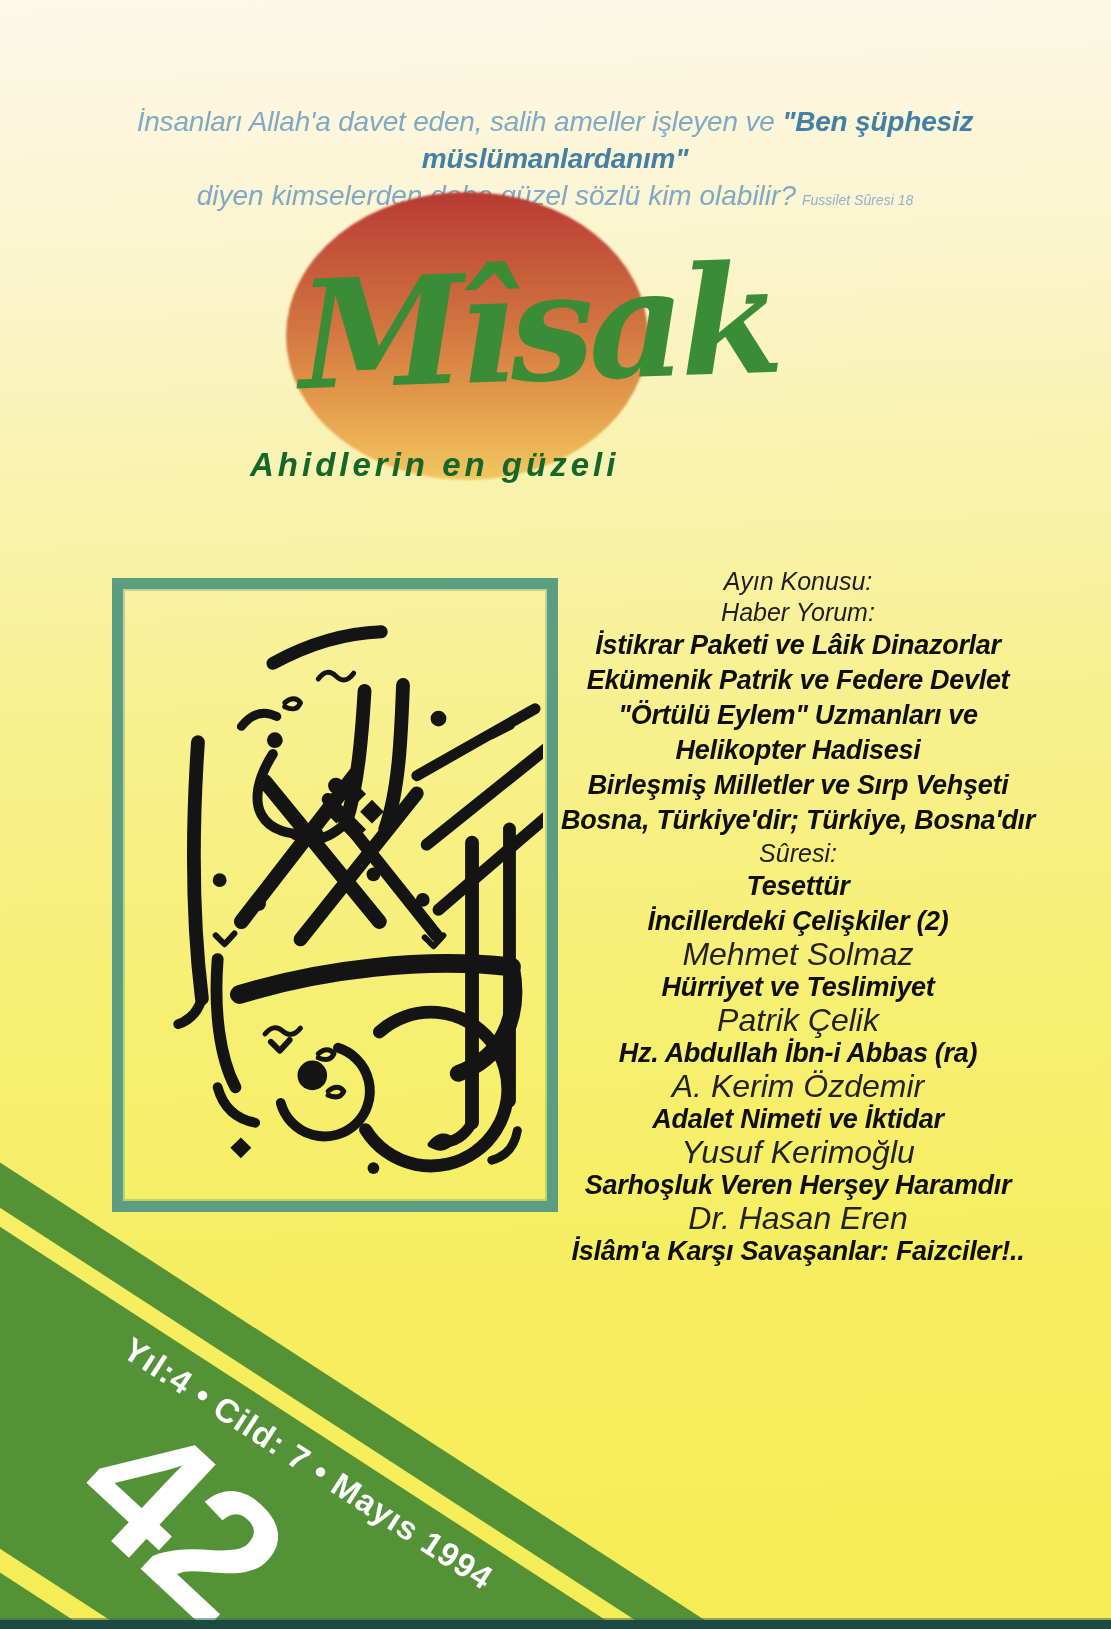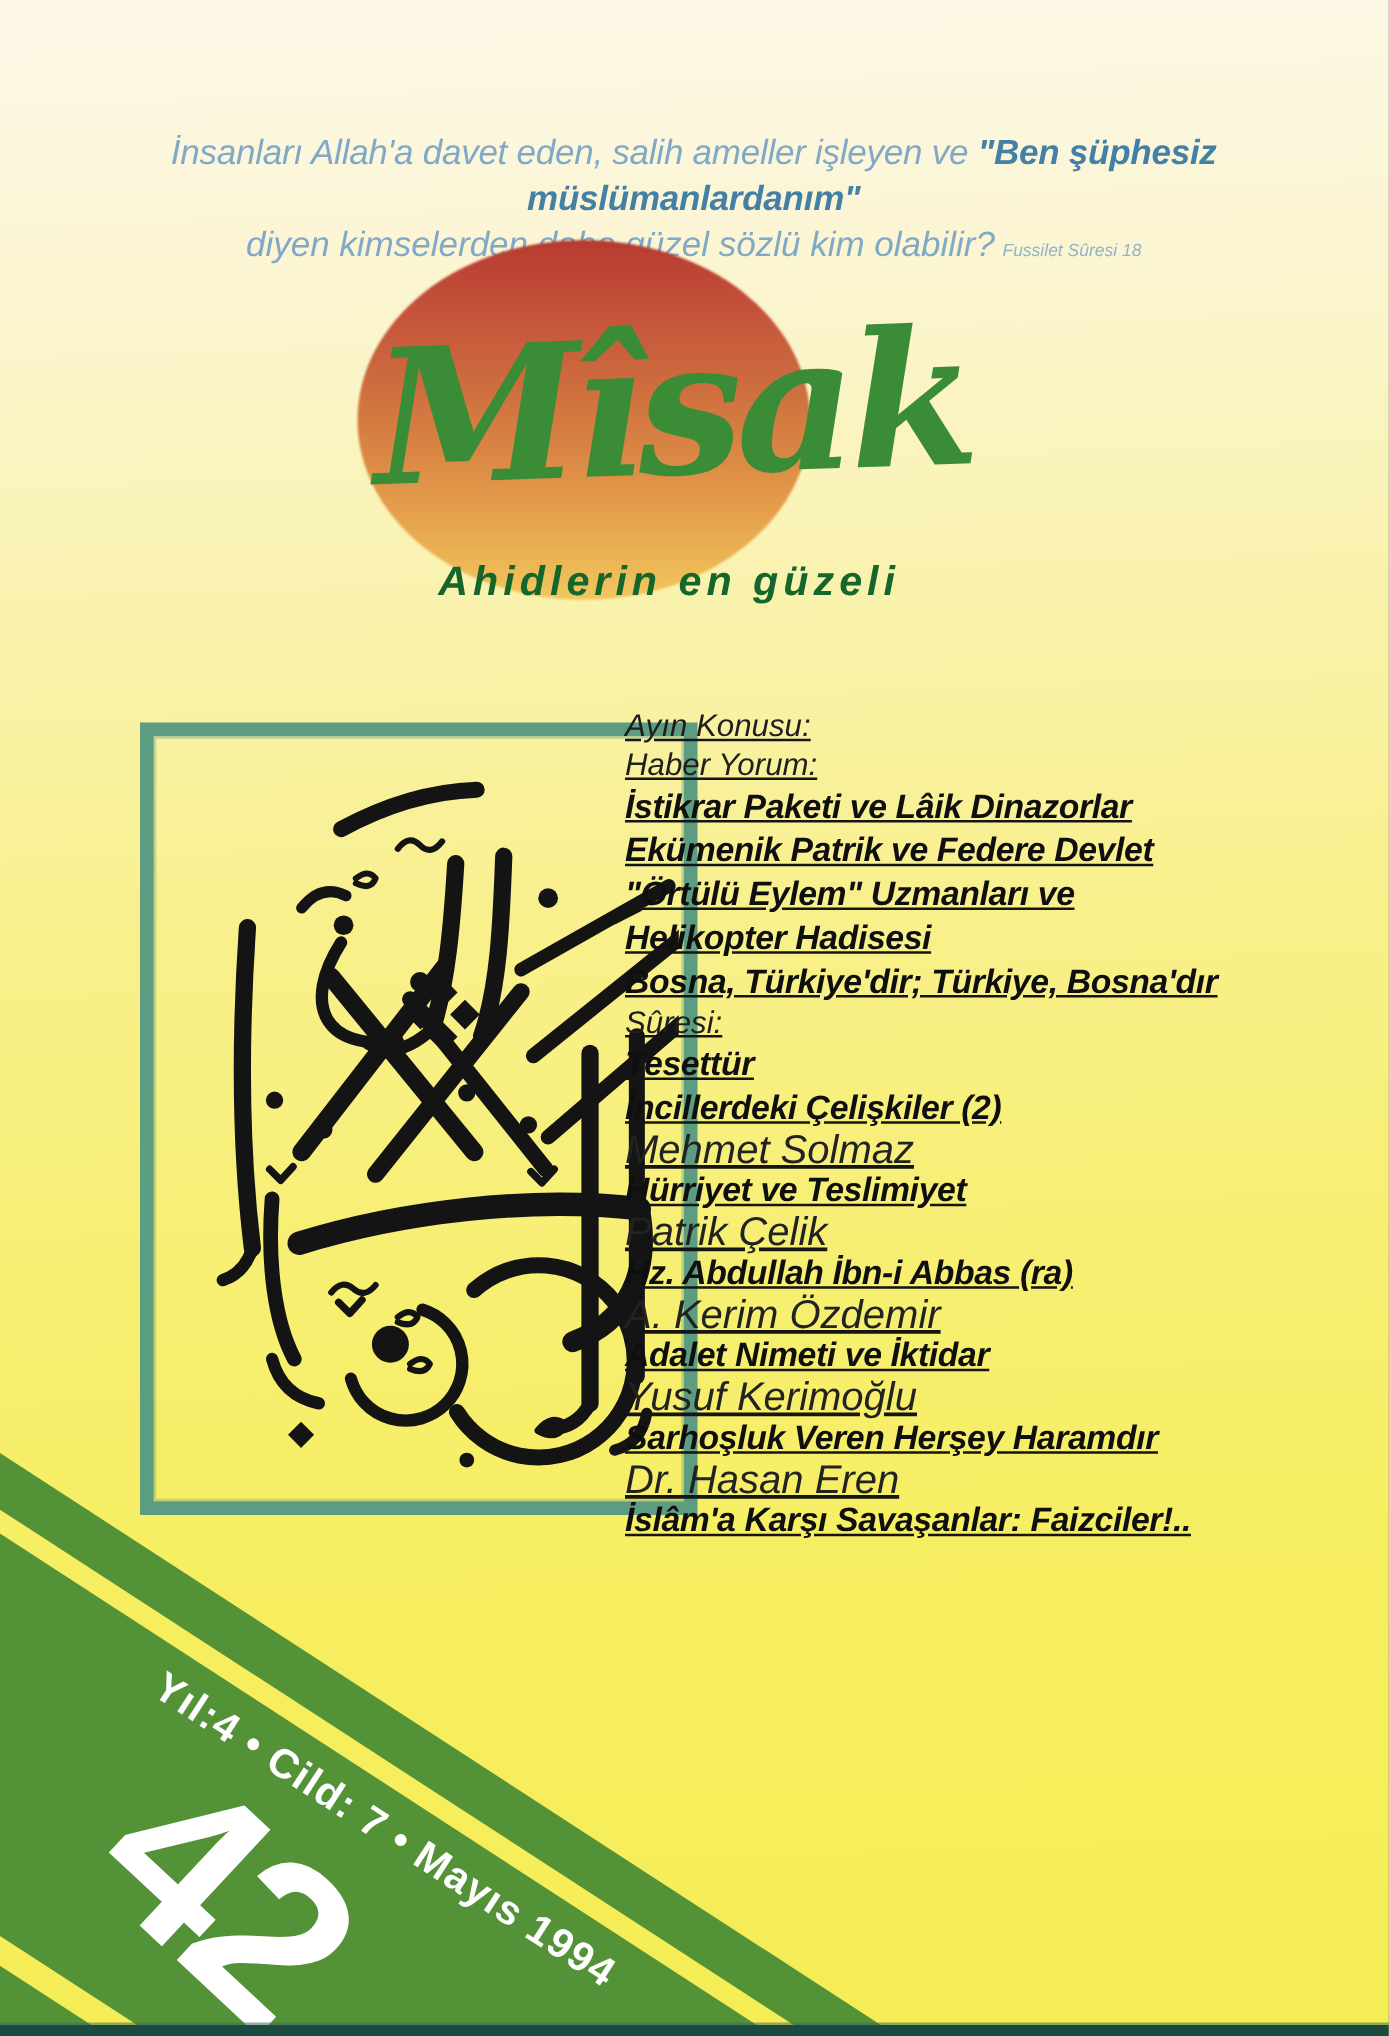--- a/index.html
+++ b/index.html
@@ -15,28 +15,28 @@
   .quote-l1 .q-bold{font-weight:bold;color:#447fa6;}
   .quote-l2{font-size:28px;color:#7fa9c6;}
   .quote-ref{font-size:14px;color:#8fb3cb;margin-left:6px;}
   
   .sun{position:absolute;left:286px;top:192px;width:362px;height:288px;border-radius:50%;
        background:linear-gradient(180deg,#b63b31 0%,#c4503a 18%,#cc6a3e 38%,#d98544 58%,#e6a04c 76%,#eeba58 92%,#f0c75f 100%);
        filter:blur(1px);}
   .logo-title{position:absolute;left:238px;top:252px;width:600px;text-align:center;
        font-family:"DejaVu Serif", serif;font-style:italic;font-weight:bold;
        font-size:150px;line-height:1;color:#3b8c36;transform:rotate(-2deg);letter-spacing:-6px;}
-  .logo-tagline{position:absolute;left:250px;top:446px;width:470px;text-align:right;
+  .logo-tagline{position:absolute;left:250px;top:446px;width:470px;text-align:left;
        font-weight:bold;font-style:italic;font-size:33px;color:#14662b;letter-spacing:4px;}
   
   .callig-panel{position:absolute;left:112px;top:578px;width:446px;height:634px;
        border:11px solid #5c9c81;box-sizing:border-box;box-shadow:inset 0 0 0 2px rgba(92,156,129,.35);}
   .callig-panel svg{position:absolute;inset:2px;width:418px;height:606px;}
   
-  .contents{position:absolute;right:84px;top:566px;width:560px;text-align:left;color:#151515;text-decoration:underline;}
+  .contents{position:absolute;right:66px;top:566px;width:560px;text-align:center;color:#151515;}
   .ci{white-space:pre-line;}
   .ci-category{font-style:italic;font-size:25px;line-height:31px;color:#1e1e1e;}
   .ci-title{font-weight:bold;font-style:italic;font-size:27px;line-height:35px;letter-spacing:-0.3px;color:#0f0f0f;}
   .ci-author{font-style:italic;font-size:32px;line-height:31px;color:#222;}
   
   .banner{position:absolute;left:-150px;top:1065px;width:2300px;transform:rotate(33deg);transform-origin:0 0;}
   .stripe-a{height:38px;background:#549238;}
   .gap-1{height:16px;}
   .band-b{position:relative;height:270px;background:#549238;}
   .gap-2{height:20px;}
@@ -120,20 +120,21 @@
     </svg>
   </div>
 
   <div class="contents">
       <div class="ci ci-category">Ayın Konusu:</div>
       <div class="ci ci-category">Haber Yorum:</div>
       <div class="ci ci-title">İstikrar Paketi ve Lâik Dinazorlar</div>
       <div class="ci ci-title">Ekümenik  Patrik ve Federe Devlet</div>
       <div class="ci ci-title">"Örtülü Eylem" Uzmanları ve
 Helikopter Hadisesi</div>
+      <div class="ci ci-title">Birleşmiş Milletler ve Sırp Vehşeti</div>
       <div class="ci ci-title">Bosna, Türkiye'dir; Türkiye, Bosna'dır</div>
       <div class="ci ci-category">Sûresi:</div>
       <div class="ci ci-title">Tesettür</div>
       <div class="ci ci-title">İncillerdeki Çelişkiler (2)</div>
       <div class="ci ci-author">Mehmet Solmaz</div>
       <div class="ci ci-title">Hürriyet ve Teslimiyet</div>
       <div class="ci ci-author">Patrik Çelik</div>
       <div class="ci ci-title">Hz. Abdullah İbn-i Abbas (ra)</div>
       <div class="ci ci-author">A. Kerim Özdemir</div>
       <div class="ci ci-title">Adalet Nimeti ve İktidar</div>

